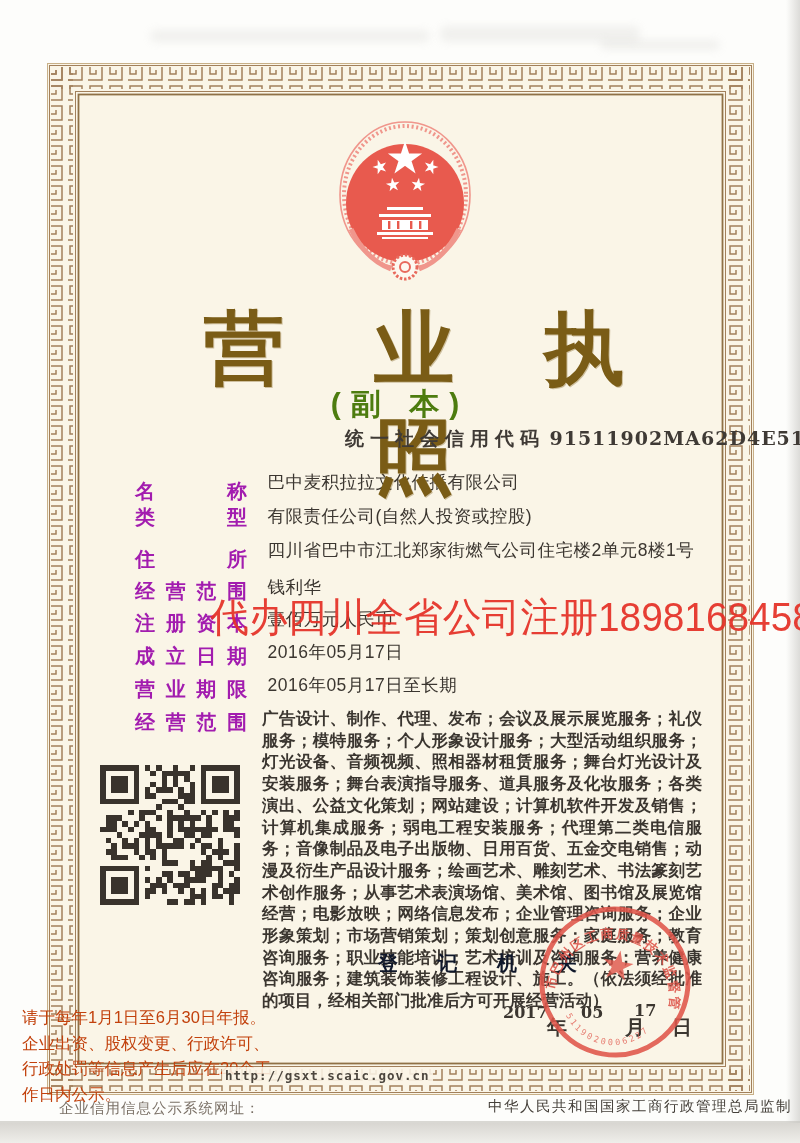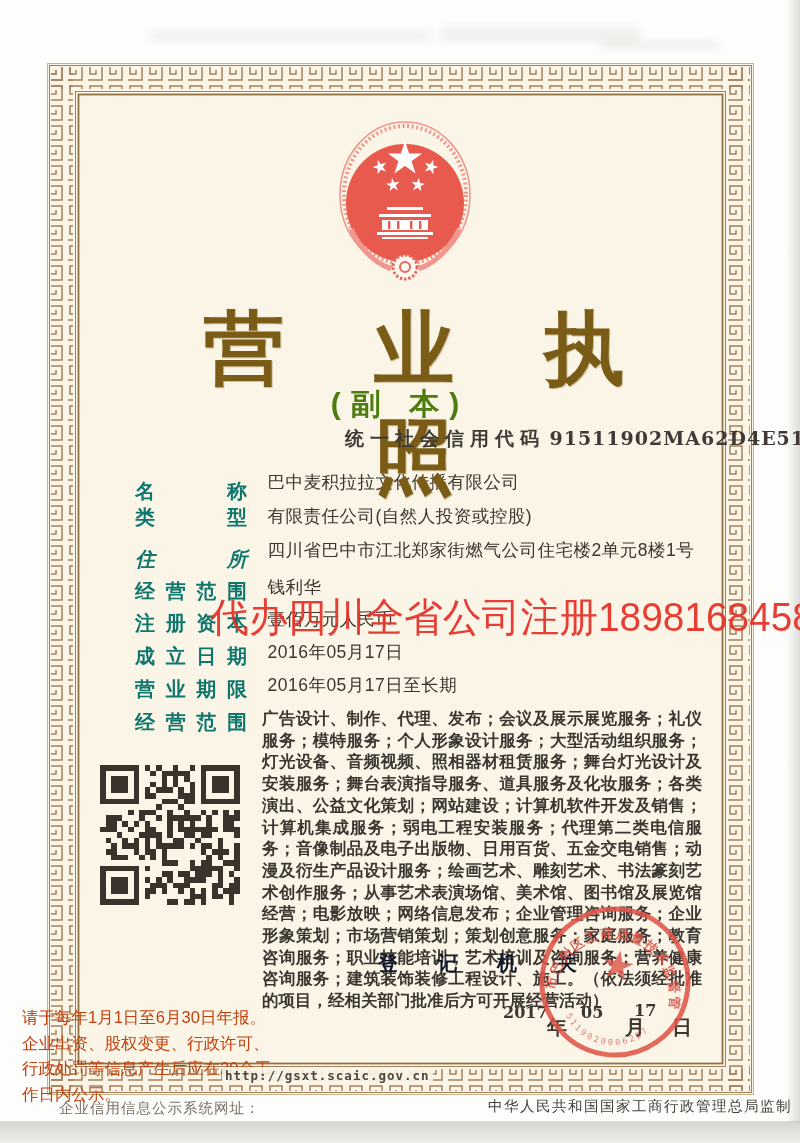--- a/index.html
+++ b/index.html
@@ -29,21 +29,21 @@
     left:200px;top:384px;width:400px;text-align:center;z-index:10;
     font-size:30px;font-weight:700;color:#4d7c0f;letter-spacing:10px;
   }
   .codeline{left:345px;top:426px;z-index:10;white-space:nowrap;}
   .codeline .lbl{font-size:19px;font-weight:700;color:#3f3a35;letter-spacing:6px;}
   .codeline .code{font-size:19px;font-weight:600;color:#3f3a35;font-family:"DejaVu Serif",serif;letter-spacing:1px;}
   
   .row{position:absolute;left:135px;z-index:8;white-space:nowrap;}
   .flabel{
     display:inline-block;width:112px;vertical-align:top;
-    font-size:20px;font-weight:600;color:#0f766e;
+    font-size:20px;font-weight:600;color:#a21caf;
     text-align:justify;text-align-last:justify;
   }
   .fvalue{
     display:inline-block;margin-left:16px;vertical-align:top;
     font-size:17.5px;font-weight:400;color:#3b3630;letter-spacing:.5px;
   }
   .scope{
     left:262px;top:708px;width:440px;z-index:6;
     font-size:16.5px;line-height:21.7px;font-weight:700;color:#3b3630;
     text-align:justify;
@@ -135,21 +135,21 @@
 
 <div class="row" style="top:470px;">
   <span class="flabel" style="margin-top:8px;">名称</span>
   <span class="fvalue">巴中麦积拉拉文化传播有限公司</span>
 </div>
 <div class="row" style="top:504px;">
   <span class="flabel" style="">类型</span>
   <span class="fvalue">有限责任公司(自然人投资或控股)</span>
 </div>
 <div class="row" style="top:538px;">
-  <span class="flabel" style="margin-top:8px;font-style:italic;">住所</span>
+  <span class="flabel" style="margin-top:8px;">住所</span>
   <span class="fvalue">四川省巴中市江北郑家街燃气公司住宅楼2单元8楼1号</span>
 </div>
 <div class="row" style="top:575px;">
   <span class="flabel" style="margin-top:3px;">经营范围</span>
   <span class="fvalue">钱利华</span>
 </div>
 <div class="row" style="top:607px;">
   <span class="flabel" style="margin-top:3px;">注册资本</span>
   <span class="fvalue">壹佰万元人民币</span>
 </div>

